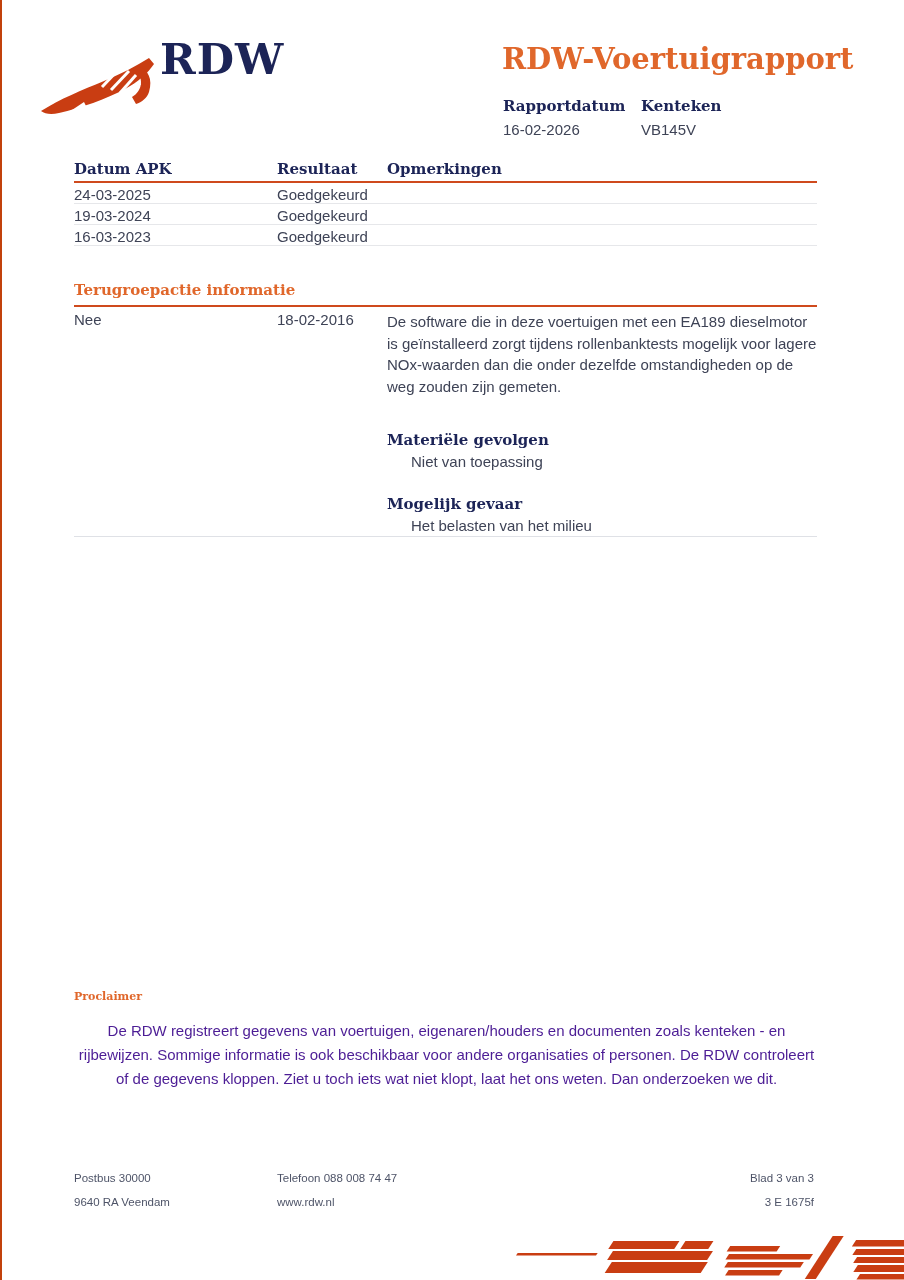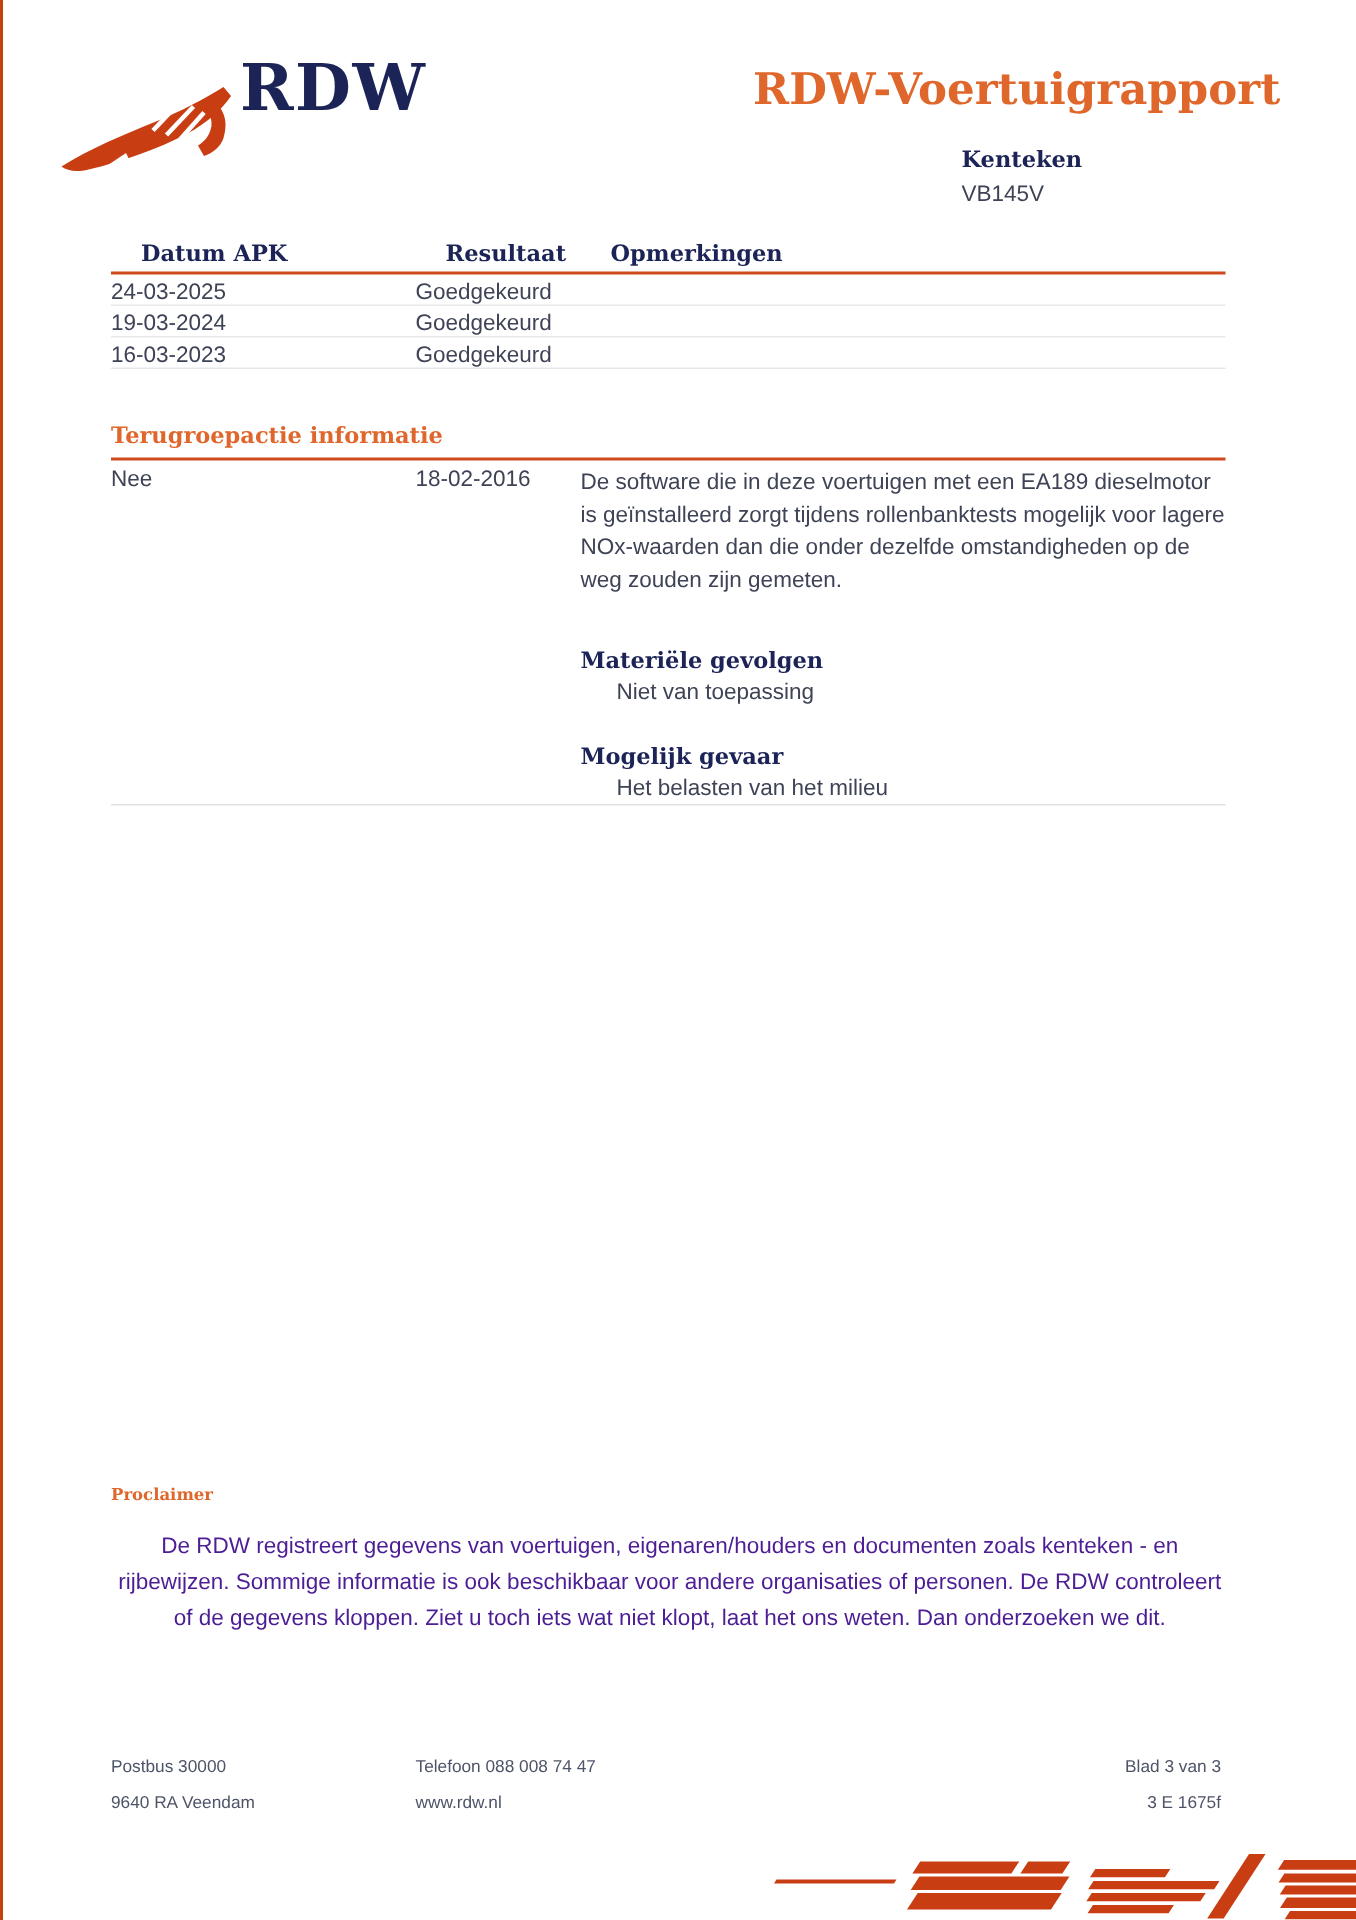--- a/index.html
+++ b/index.html
@@ -35,21 +35,21 @@
   .meta-reportdate { position: absolute; left: 501px; top: 97px; }
   .meta-kenteken  { position: absolute; left: 639px; top: 97px; }
 
   
   .tbl { position: absolute; left: 72px; width: 743px; }
   .apk-tbl { top: 160px; }
   .tbl-head { position: relative; height: 19px; }
   .tbl-head .th {
     position: absolute; top: 0;
     font-family: "DejaVu Serif", serif; font-weight: 700;
-    font-size: 15px; color: #1c2457; white-space: nowrap; margin-left: 20px;
+    font-size: 15px; color: #1c2457; white-space: nowrap;
   }
   .col1 { left: 0; }
   .col2 { left: 203px; }
   .col3 { left: 313px; }
   .rule-orange { height: 2px; background: #cf4a1d; margin-top: 2px; }
   .tbl-row { position: relative; height: 21px; border-bottom: 1px solid #e6e7ea; }
   .tbl-row .td {
     position: absolute; top: 3px; font-size: 15px; color: #3e4356; white-space: nowrap;
   }
 
@@ -114,20 +114,24 @@
       <line x1="75" y1="40" x2="93" y2="21"></line>
       <line x1="84" y1="43" x2="100" y2="25"></line>
       <line x1="92" y1="47" x2="104" y2="33"></line>
     </g>
     <path fill="#ffffff" d="M36,60 L48,52 L52,60 L42,64 Z"></path>
   </svg>
   <div class="logo-word">RDW</div>
 
   <h1 class="doc-title">RDW-Voertuigrapport</h1>
 
+  <div class="meta-reportdate">
+    <div class="meta-label">Rapportdatum</div>
+    <div class="meta-value">16-02-2026</div>
+  </div>
   <div class="meta-kenteken">
     <div class="meta-label">Kenteken</div>
     <div class="meta-value">VB145V</div>
   </div>
 
   <div class="tbl apk-tbl">
     <div class="tbl-head">
       <span class="th col1">Datum APK</span>
       <span class="th col2">Resultaat</span>
       <span class="th col3">Opmerkingen</span>

